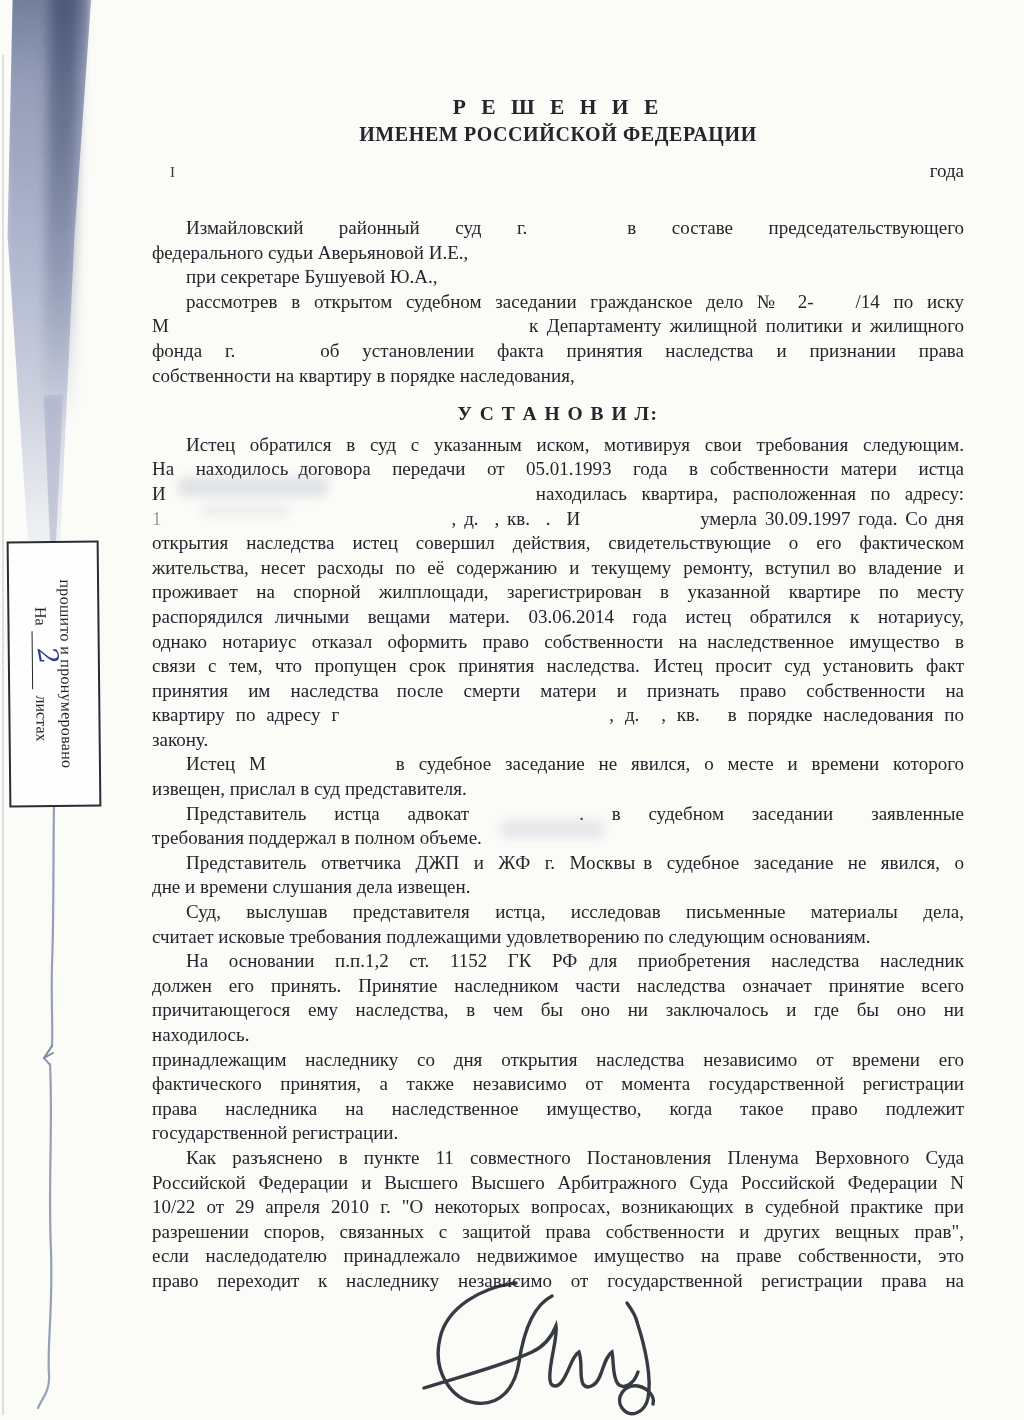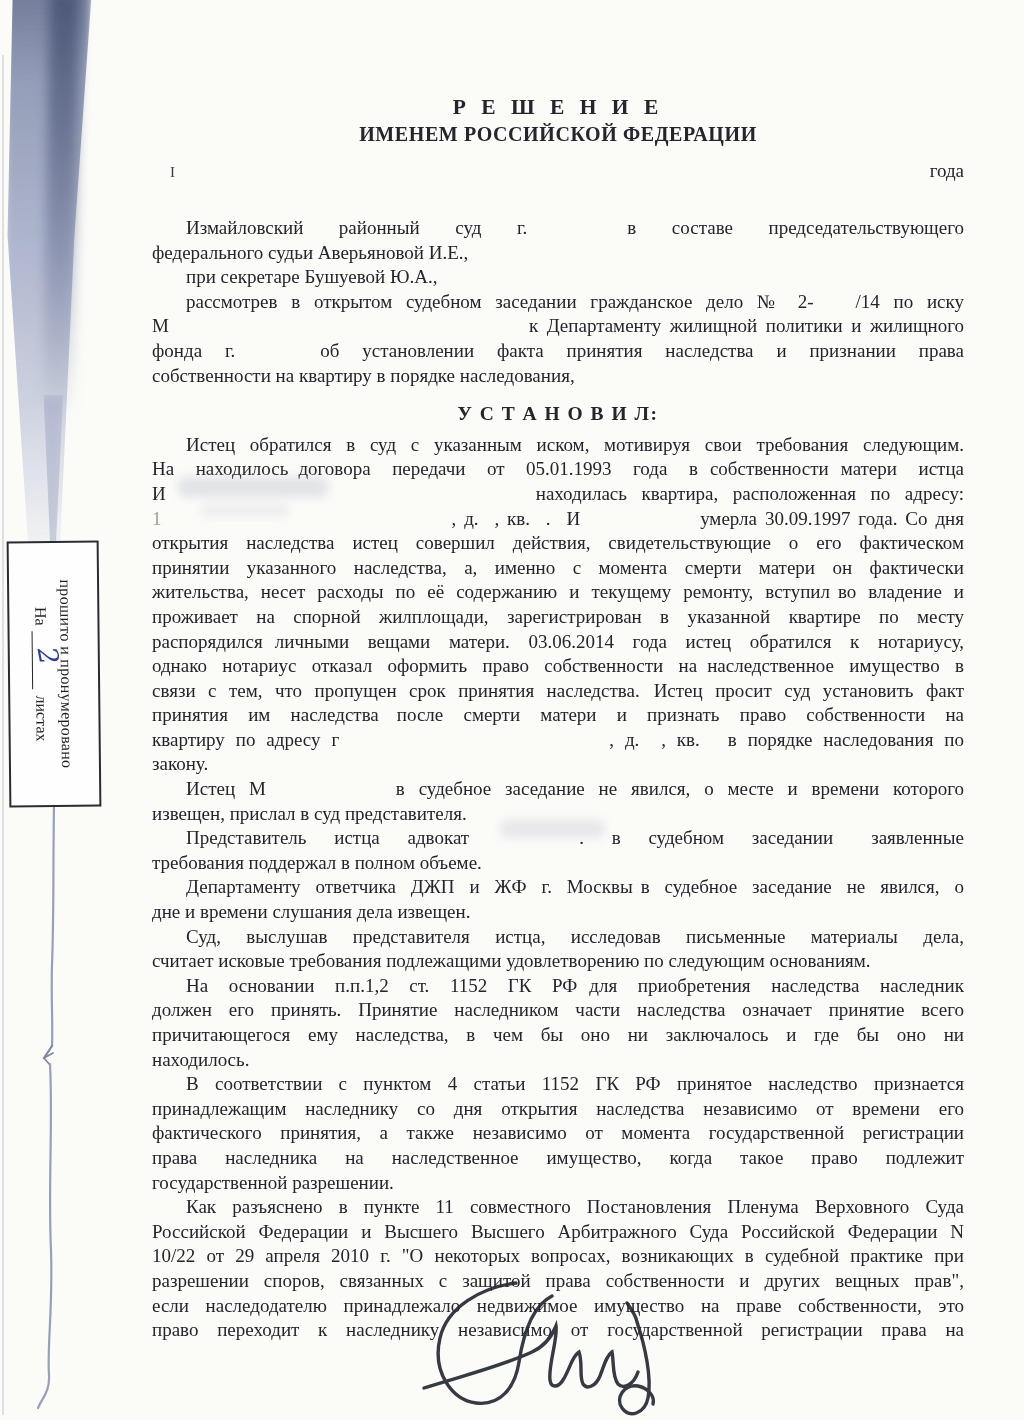--- a/index.html
+++ b/index.html
@@ -135,46 +135,44 @@
       <div class="line ind"><span>рассмотрев в открытом судебном заседании гражданское дело № 2-</span><span class="gap" style="width: 42px;"></span><span>/14 по иску</span></div>
       <div class="line"><span>М</span><span class="gap" style="width: 360px;"></span><span>к Департаменту жилищной политики и жилищного</span></div>
       <div class="line"><span>фонда г.</span><span class="gap" style="width: 85px;"></span><span>об установлении факта принятия наследства и признании права</span></div>
       <div class="line plain"><span>собственности на квартиру в порядке наследования,</span></div>
       <div class="line heading"><span>У С Т А Н О В И Л:</span></div>
       <div class="line ind"><span>Истец обратился в суд с указанным иском, мотивируя свои требования следующим.</span></div>
       <div class="line"><span>На находилось</span><span class="gap" style="width: 10px;"></span><span>договора передачи от 05.01.1993 года в</span><span class="gap" style="width: 12px;"></span><span>собственности</span><span class="gap" style="width: 12px;"></span><span>матери истца</span></div>
       <div class="line"><span>И</span><span class="gap" style="width: 370px;"></span><span>находилась квартира, расположенная по адресу:</span></div>
       <div class="line"><span class="faint">1</span><span class="gap" style="width: 290px;"></span><span>, д.&nbsp;&nbsp;, кв.&nbsp;&nbsp;.&nbsp; И</span><span class="gap" style="width: 120px;"></span><span>умерла 30.09.1997 года. Со дня</span></div>
       <div class="line"><span>открытия наследства истец совершил действия, свидетельствующие о его фактическом</span></div>
-      <div class="line"><span>принятии указанного наследства, а, именно с момента смерти матери он фактически</span></div>
       <div class="line"><span>жительства, несет расходы по её содержанию и текущему ремонту, вступил</span><span class="gap" style="width: 8px;"></span><span>во владение и</span></div>
       <div class="line"><span>проживает на спорной жилплощади, зарегистрирован в указанной квартире по месту</span></div>
       <div class="line"><span>распорядился</span><span class="gap" style="width: 12px;"></span><span>личными вещами матери. 03.06.2014 года истец обратился к нотариусу,</span></div>
       <div class="line"><span>однако нотариус отказал оформить право собственности на</span><span class="gap" style="width: 10px;"></span><span>наследственное имущество в</span></div>
       <div class="line"><span>связи с тем, что пропущен срок принятия наследства.</span><span class="gap" style="width: 14px;"></span><span>Истец просит суд установить факт</span></div>
       <div class="line"><span>принятия им наследства</span><span class="gap" style="width: 18px;"></span><span>после смерти матери и признать право собственности на</span></div>
       <div class="line"><span>квартиру по адресу г</span><span class="gap" style="width: 270px;"></span><span>, д.&nbsp;&nbsp;, кв.</span><span class="gap" style="width: 28px;"></span><span>в порядке наследования по</span></div>
       <div class="line plain"><span>закону.</span></div>
       <div class="line ind"><span>Истец М</span><span class="gap" style="width: 130px;"></span><span>в судебное заседание не явился, о месте и времени которого</span></div>
       <div class="line plain"><span>извещен, прислал в суд представителя.</span></div>
       <div class="line ind"><span>Представитель истца адвокат</span><span class="gap" style="width: 110px;"></span><span>. в судебном заседании</span><span class="gap" style="width: 38px;"></span><span>заявленные</span></div>
       <div class="line plain"><span>требования поддержал  в полном объеме.</span></div>
-      <div class="line ind"><span>Департаменту ответчика ДЖП и ЖФ г. Москвы</span><span class="gap" style="width: 8px;"></span><span>в судебное заседание не явился, о</span></div>
+      <div class="line ind"><span>Представитель ответчика ДЖП и ЖФ г. Москвы</span><span class="gap" style="width: 8px;"></span><span>в судебное заседание не явился, о</span></div>
       <div class="line plain"><span>дне и времени слушания дела извещен.</span></div>
       <div class="line ind"><span>Суд, выслушав представителя истца, исследовав письменные материалы дела,</span></div>
       <div class="line plain"><span>считает исковые требования подлежащими удовлетворению по следующим основаниям.</span></div>
       <div class="line ind"><span>На основании п.п.1,2 ст. 1152 ГК РФ</span><span class="gap" style="width: 12px;"></span><span>для приобретения наследства наследник</span></div>
       <div class="line"><span>должен его принять. Принятие наследником части наследства означает принятие всего</span></div>
       <div class="line"><span>причитающегося ему наследства, в чем бы оно ни заключалось и где бы оно ни</span></div>
       <div class="line plain"><span>находилось.</span></div>
-      <div class="line ind"><span>В соответствии с пунктом 4 статьи 1152 ГК РФ принятое наследство признается</span></div>
       <div class="line"><span>принадлежащим наследнику со дня открытия наследства независимо от времени его</span></div>
       <div class="line"><span>фактического принятия, а также независимо от момента государственной регистрации</span></div>
       <div class="line"><span>права наследника на наследственное имущество, когда такое право подлежит</span></div>
-      <div class="line plain"><span>государственной разрешении.</span></div>
+      <div class="line plain"><span>государственной регистрации.</span></div>
       <div class="line ind"><span>Как разъяснено в пункте 11 совместного Постановления Пленума Верховного Суда</span></div>
       <div class="line"><span>Российской Федерации и Высшего Высшего Арбитражного Суда Российской Федерации N</span></div>
       <div class="line"><span>10/22 от 29 апреля 2010 г. "О некоторых вопросах, возникающих в судебной практике при</span></div>
       <div class="line"><span>разрешении споров, связанных с защитой права собственности и других вещных прав",</span></div>
       <div class="line"><span>если наследодателю принадлежало недвижимое имущество на праве собственности, это</span></div>
       <div class="line"><span>право переходит к наследнику независимо от государственной регистрации права на</span></div>
     </div>
 
   <div class="smudge s1"></div>
   <div class="smudge s2"></div>

